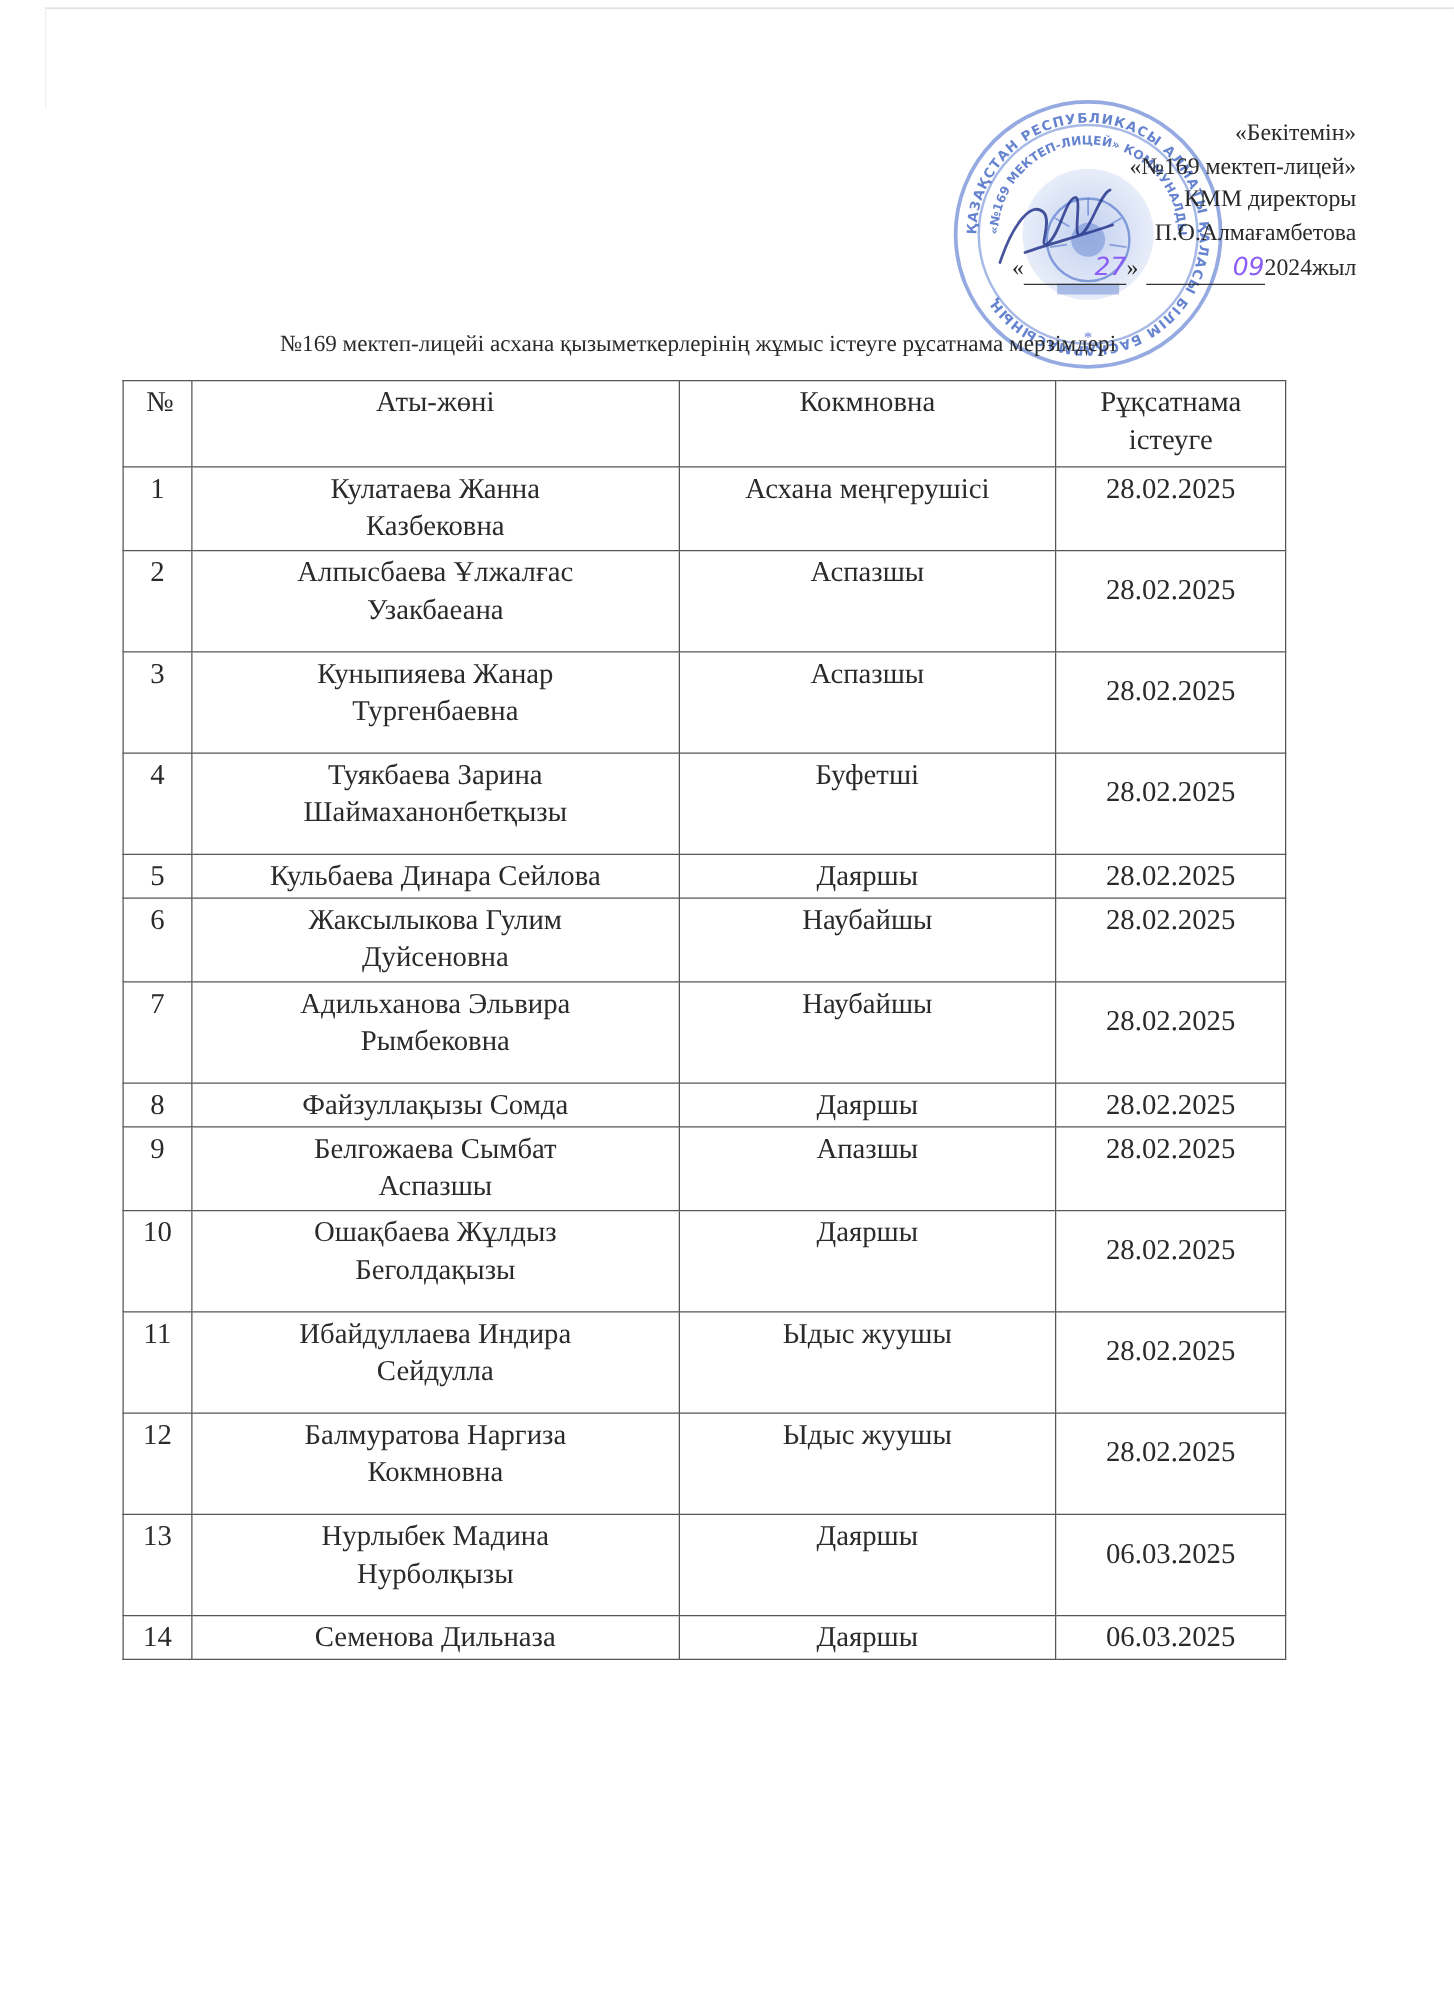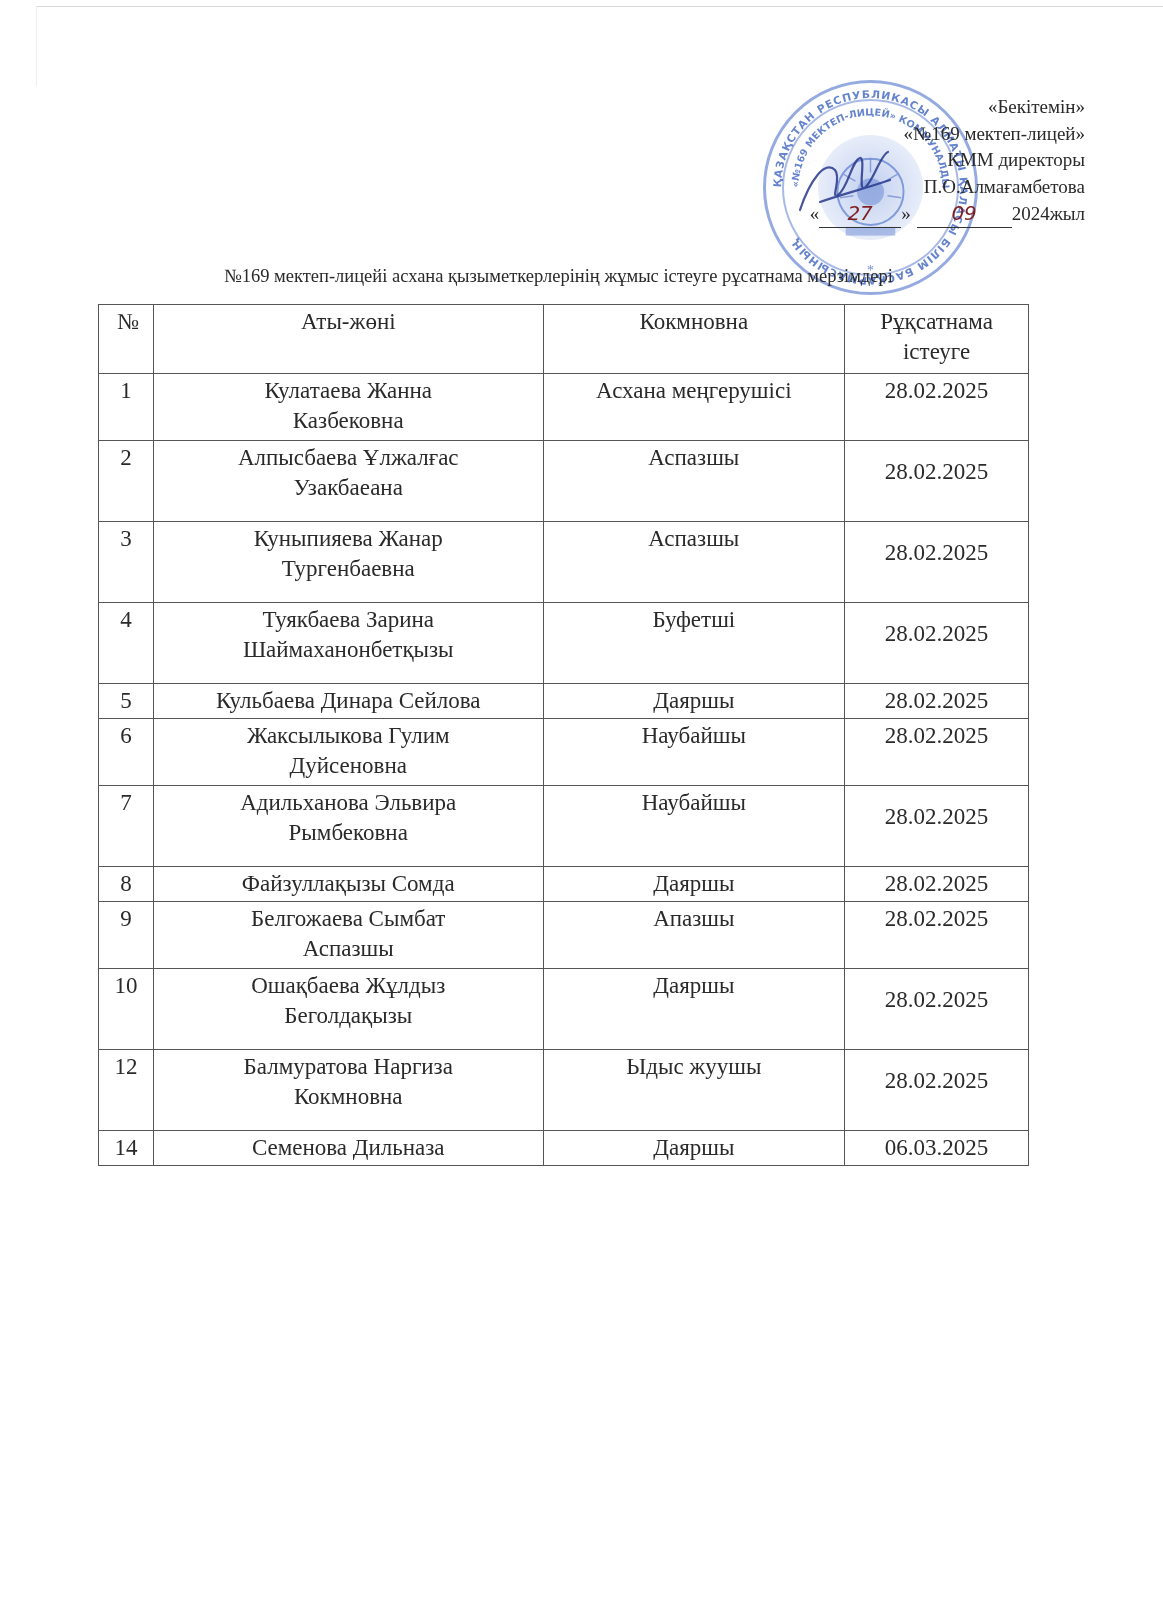--- a/index.html
+++ b/index.html
@@ -44,24 +44,24 @@
     .approval .line { display: block; white-space: nowrap; }
     .approval .date-line {
       display: flex;
       justify-content: flex-end;
       align-items: baseline;
       gap: 0;
     }
     .approval .blank {
       display: inline-block;
       border-bottom: 1px solid #333;
-      text-align: center;
+      text-align: right;
       font-family: "DejaVu Sans", sans-serif;
       font-style: italic;
-      color: #7f1d1d;
+      color: #8b5cf6;
       font-size: 20px;
     }
     .approval .blank.day { width: 82px; }
     .approval .blank.month { width: 95px; margin-left: 6px; }
 
     .stamp {
       position: absolute;
       left: 763px;
       top: 80px;
       width: 215px;
@@ -266,28 +266,40 @@
     <td><span>28.02.2025</span></td>
   </tr>
 
   <tr class="r2">
     <td class="num"><span>10</span></td>
     <td><span>Ошақбаева Жұлдыз</span><br><span>Беголдақызы</span></td>
     <td><span>Даяршы</span></td>
     <td style="padding-top: 16px;"><span>28.02.2025</span></td>
   </tr>
 
+  <tr class="r2">
+    <td class="num"><span>11</span></td>
+    <td><span>Ибайдуллаева Индира</span><br><span>Сейдулла</span></td>
+    <td><span>Ыдыс жуушы</span></td>
+    <td style="padding-top: 16px;"><span>28.02.2025</span></td>
+  </tr>
 
   <tr class="r2">
     <td class="num"><span>12</span></td>
     <td><span>Балмуратова Наргиза</span><br><span>Кокмновна</span></td>
     <td><span>Ыдыс жуушы</span></td>
     <td style="padding-top: 16px;"><span>28.02.2025</span></td>
   </tr>
 
+  <tr class="r2">
+    <td class="num"><span>13</span></td>
+    <td><span>Нурлыбек Мадина</span><br><span>Нурболқызы</span></td>
+    <td><span>Даяршы</span></td>
+    <td style="padding-top: 16px;"><span>06.03.2025</span></td>
+  </tr>
 
   <tr class="r1">
     <td class="num"><span>14</span></td>
     <td><span>Семенова Дильназа</span><span></span></td>
     <td><span>Даяршы</span></td>
     <td><span>06.03.2025</span></td>
   </tr>
 </tbody>
 </table>
 

